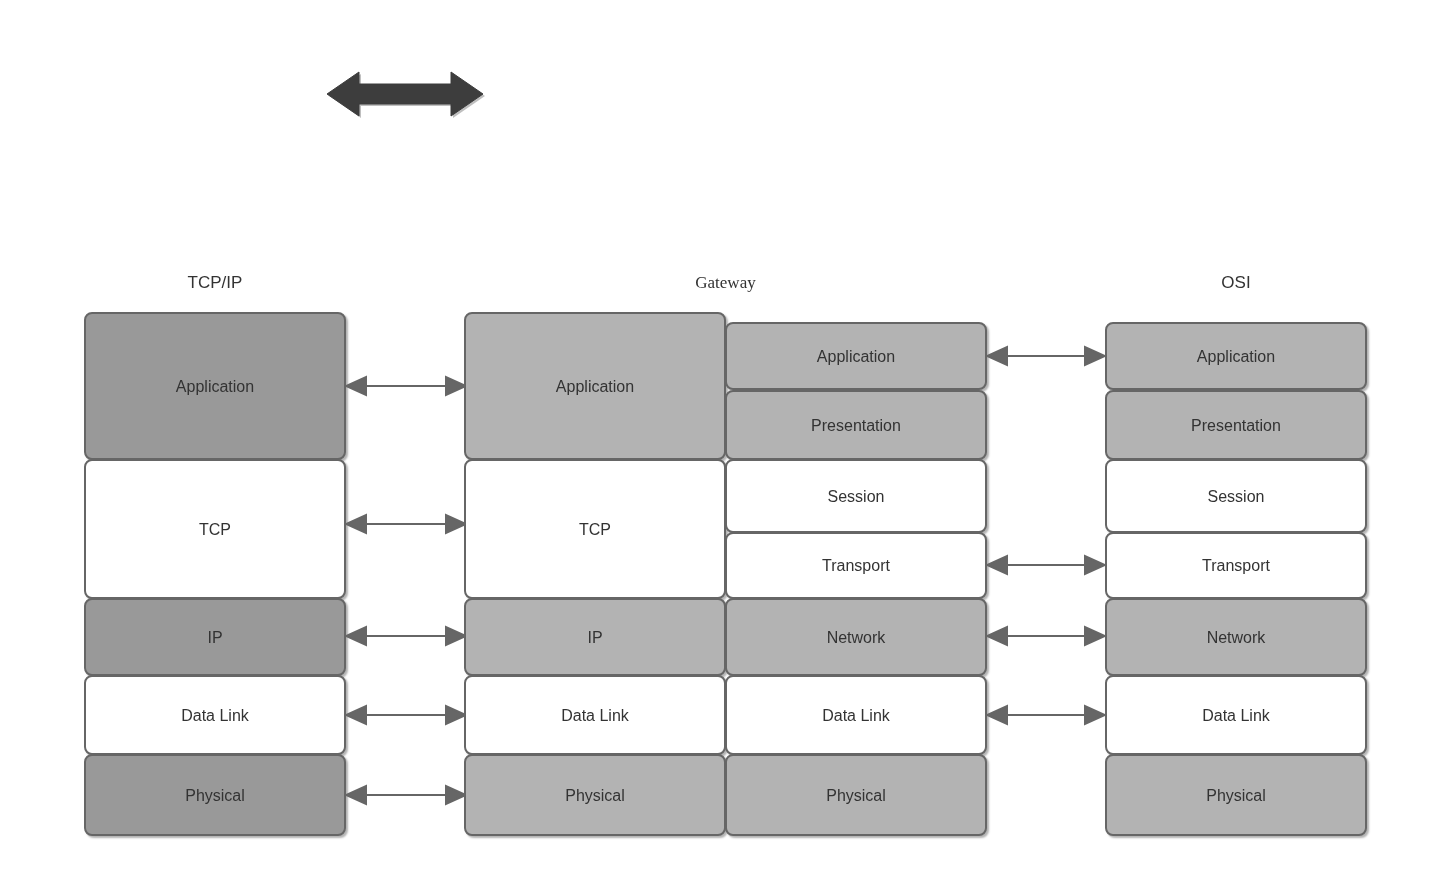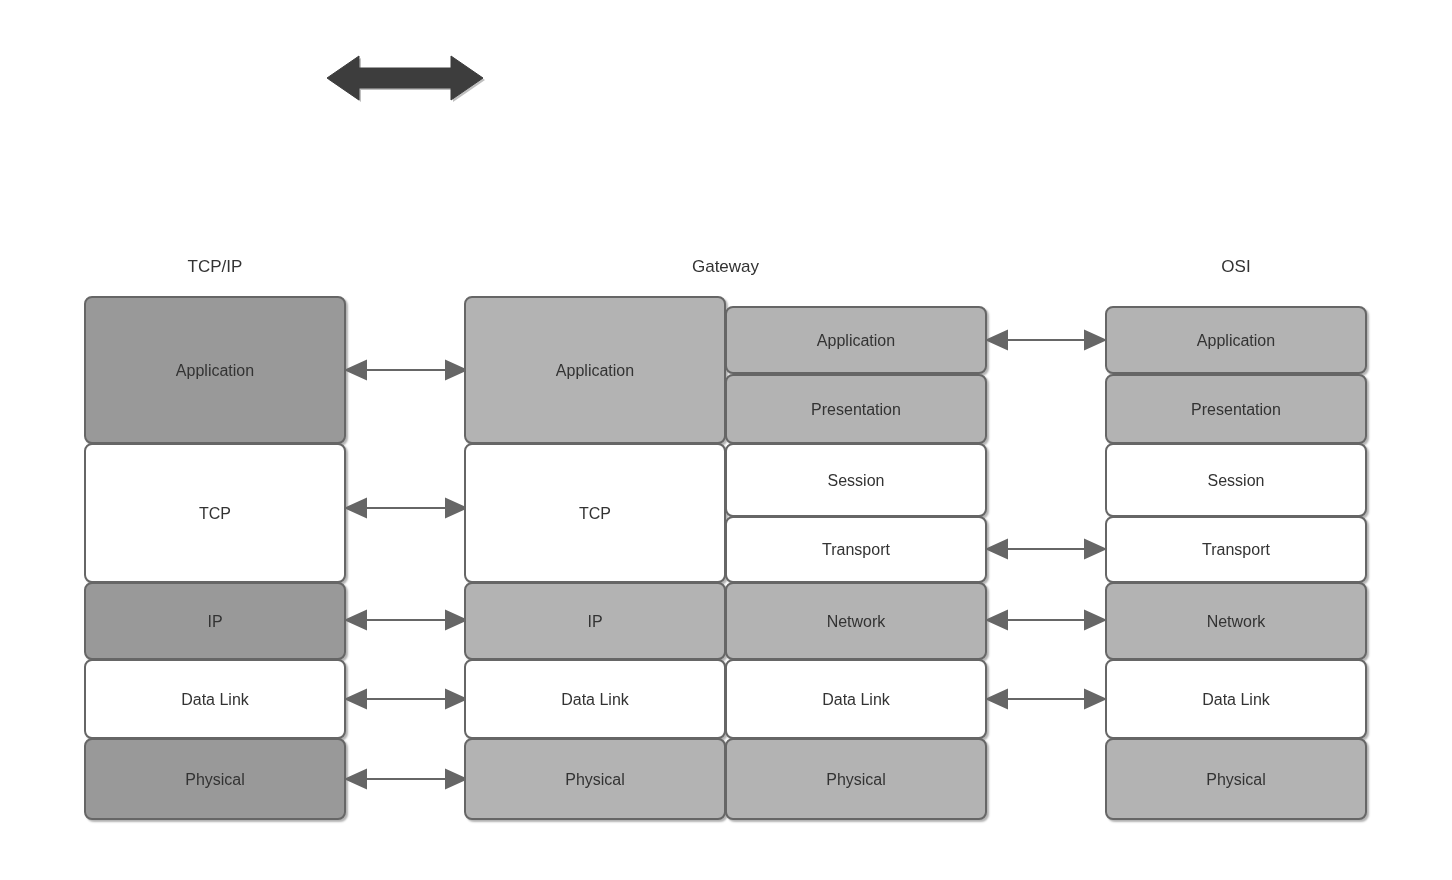--- a/index.html
+++ b/index.html
@@ -6,21 +6,21 @@
     margin: 0; padding: 0;
     background: #ffffff;
   }
   body {
     width: 1452px; height: 880px;
     position: relative;
     overflow: hidden;
     font-family: "Liberation Sans", sans-serif;
     color: #333333;
   }
-  #stage { position: absolute; inset: 0; }
+  #stage { position: absolute; inset: 0; margin-top: 16px; }
 
   
   .big-arrow {
     position: absolute;
     left: 325px; top: 52px;
     width: 160px; height: 52px;
   }
 
   
   .col-title {
@@ -64,21 +64,21 @@
   <div class="big-arrow">
     <svg width="160" height="52" viewBox="0 0 160 52" xmlns="http://www.w3.org/2000/svg">
       <g transform="translate(2,2)">
         <path d="M 0 24 L 32 2 L 32 14 L 124 14 L 124 2 L 156 24 L 124 46 L 124 34 L 32 34 L 32 46 Z" fill="rgba(0,0,0,0.25)" transform="translate(2,2)"></path>
         <path d="M 0 24 L 32 2 L 32 14 L 124 14 L 124 2 L 156 24 L 124 46 L 124 34 L 32 34 L 32 46 Z" fill="#3d3d3d" stroke="#3d3d3d" stroke-width="1" stroke-linejoin="round"></path>
       </g>
     </svg>
   </div>
 
   <div class="col-title" style="left:84px;  top:257px; width:262px;">TCP/IP</div>
-  <div class="col-title" style="left:464px; top:257px; width:523px;">Gateway</div>
+  <div class="col-title" style="left:464px; top:257px; width:523px;font-family:Liberation Serif, serif;">Gateway</div>
   <div class="col-title" style="left:1105px;top:257px; width:262px;text-align:center;">OSI</div>
 
   <div class="stack">
     <div class="layer fill-dark" style="left:84px; top:296px; width:262px; height:148px;">Application</div>
     <div class="layer fill-white" style="left:84px; top:443px; width:262px; height:140px;">TCP</div>
     <div class="layer fill-dark" style="left:84px; top:582px; width:262px; height:78px;">IP</div>
     <div class="layer fill-white" style="left:84px; top:659px; width:262px; height:80px;">Data Link</div>
     <div class="layer fill-dark" style="left:84px; top:738px; width:262px; height:82px;">Physical</div>
   </div>
 

